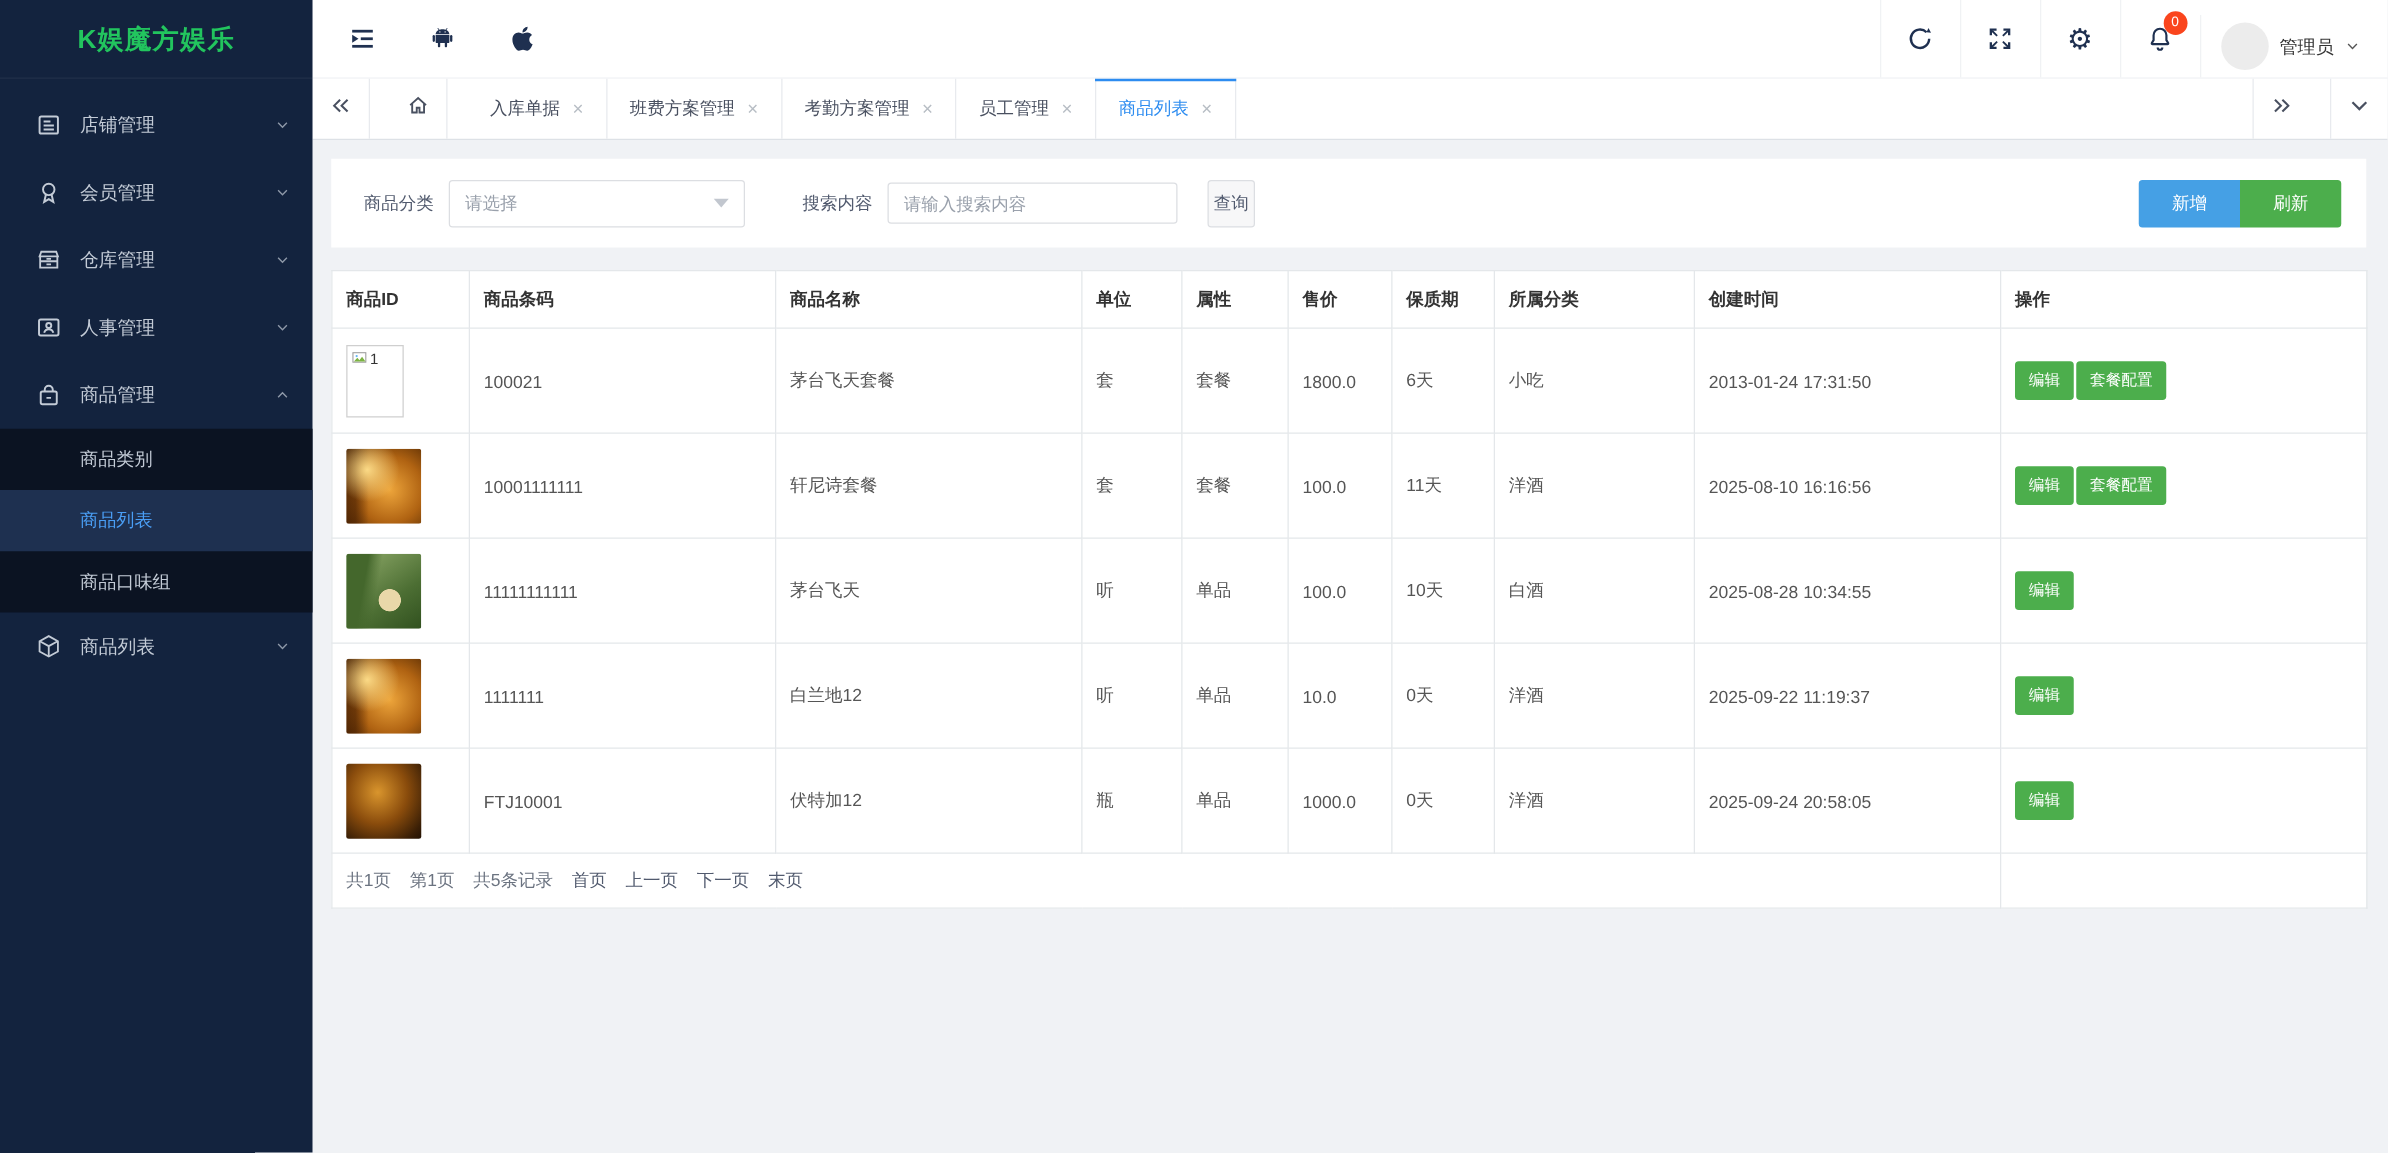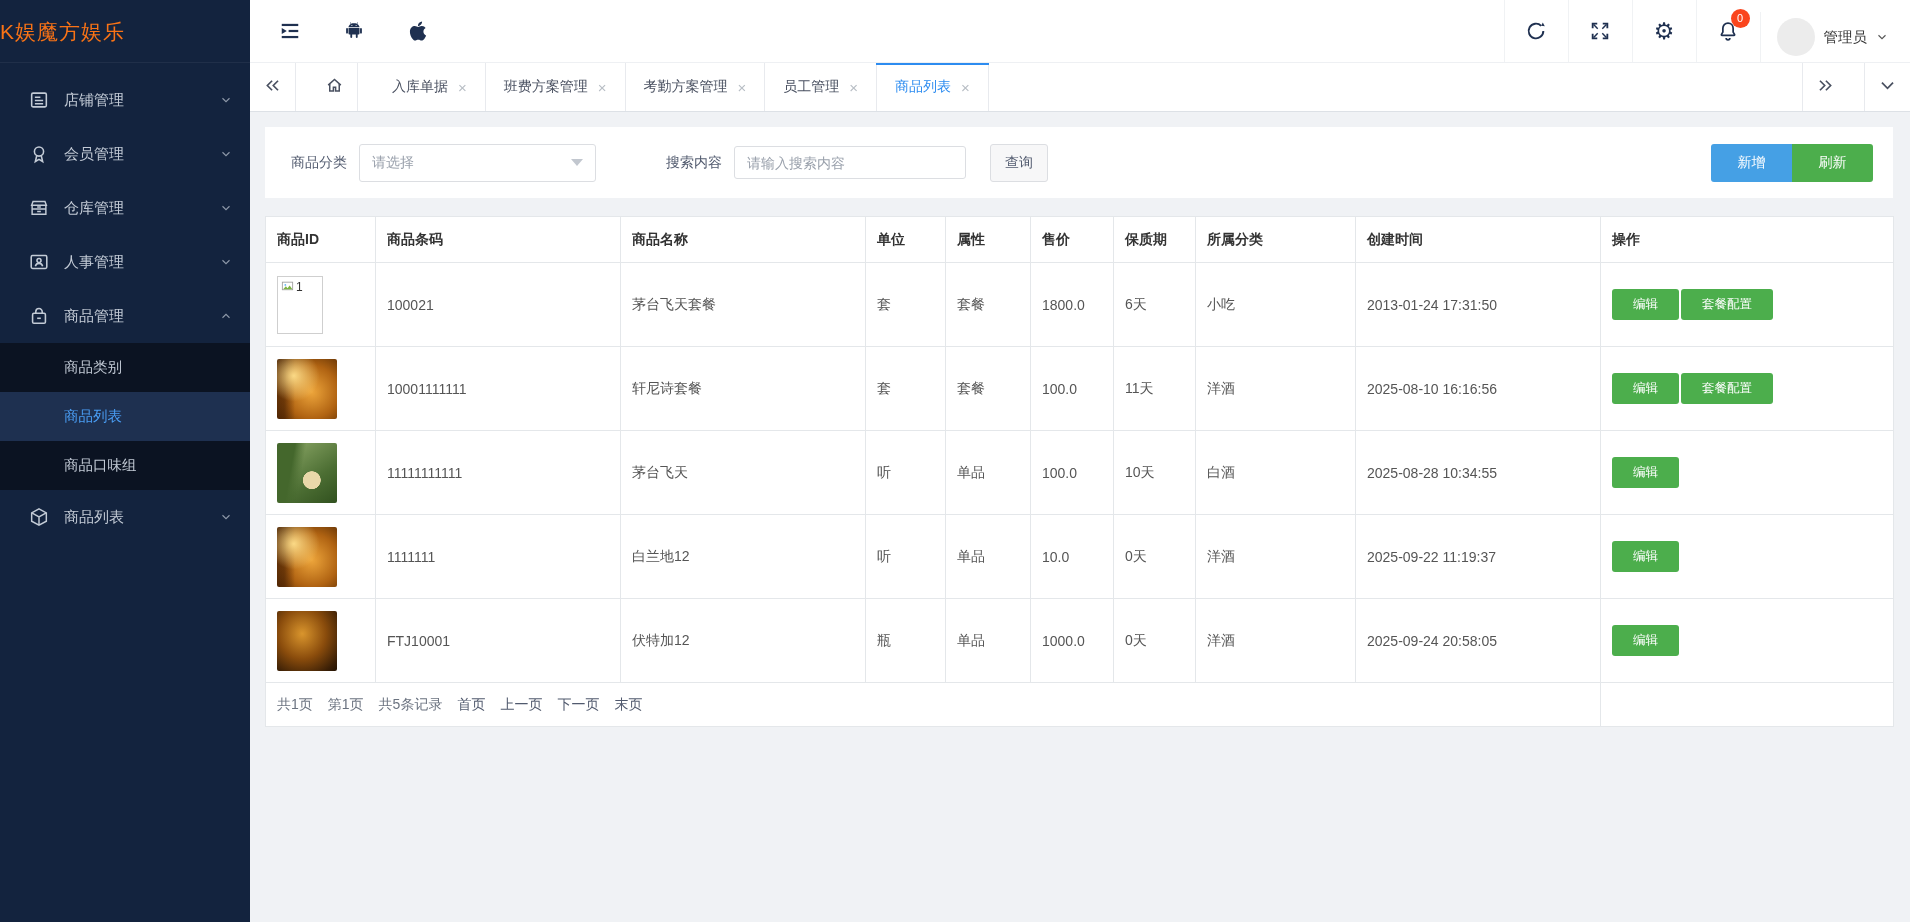--- a/index.html
+++ b/index.html
@@ -6,22 +6,22 @@
   html,body { width:1910px; height:922px; overflow:hidden;
     font-family:"Liberation Sans","DejaVu Sans",sans-serif; background:#f0f2f5; }
   :root{
     --accent:#2d8cf0; --btn-blue:#45a0e5; --btn-green:#4cae4c; --badge:#fa451d;
     --side-bg:#13233e; --side-sub:#0b1322; --side-active:#1e3050;
     --border:#e4e7ea;
   }
   
   .sidebar{ position:absolute; left:0; top:0; width:250px; height:922px;
     background:var(--side-bg); color:#c3cbd6; z-index:5;}
-  .logo{ height:63px; line-height:63px; color:#f97316;
-    font-size:21px; font-weight:normal; letter-spacing:1px;
+  .logo{ height:63px; line-height:63px; text-align:center; color:#22c55e;
+    font-size:21px; font-weight:bold; letter-spacing:1px;
     border-bottom:1px solid rgba(255,255,255,.06);}
   .side-nav{ padding-top:10px; }
   .side-item{ height:54px; display:flex; align-items:center; padding:0 18px 0 28px;
     font-size:15px; cursor:pointer; }
   .side-item .icon{ width:22px; height:22px; margin-right:14px; display:inline-flex; }
   .side-item .icon svg{ width:22px; height:22px; }
   .side-item .lbl{ flex:1; }
   .side-item .chev{ width:12px; height:12px; opacity:.7; display:inline-flex;}
   .side-sub{ background:var(--side-sub); }
   .side-sub .sub-item{ height:49px; display:flex; align-items:center;
@@ -62,30 +62,30 @@
     height:2px; background:var(--accent);}
   .tab-spacer{ flex:1; }
   .tab-right{ width:46px; border-right:none; border-left:1px solid #e8eaee;}
   
   .content{ padding:15px 17px 0 15px; }
   .filter-card{ background:#fff; height:71px; display:flex; align-items:center;
     padding:0 20px 0 26px; }
   .f-label{ font-size:14px; color:#515a6e; margin-right:12px;}
   .f-select{ width:237px; height:38px; border:1px solid #dcdee2; border-radius:3px;
     background:#fff; display:flex; align-items:center; padding:0 12px;
-    color:#9aa1ac; font-size:14px; cursor:pointer; margin-right:70px;}
+    color:#9aa1ac; font-size:14px; cursor:pointer; margin-right:46px;}
   .f-select .caret{ margin-left:auto; width:0; height:0; border-left:6px solid transparent;
     border-right:6px solid transparent; border-top:7px solid #c2c7cf;}
   .f-input{ width:232px; height:33px; border:1px solid #dcdee2; border-radius:3px;
     padding:0 12px; font-size:14px; color:#333; outline:none; margin-right:24px;
     font-family:inherit;}
   .f-input::placeholder{ color:#9aa1ac; }
   .btn{ height:38px; border:none; border-radius:3px; font-size:14px; cursor:pointer;
     font-family:inherit;}
-  .btn-query{ width:58px; background:#f7f7f8; border:1px solid #dcdee2; color:#515a6e;}
+  .btn-query{ width:38px; background:#f7f7f8; border:1px solid #dcdee2; color:#515a6e;}
   .f-spacer{ flex:1; }
   .btn-add{ width:81px; background:var(--btn-blue); color:#fff; border-radius:3px 0 0 3px;}
   .btn-refresh{ width:81px; background:var(--btn-green); color:#fff; border-radius:0 3px 3px 0;}
   .table-card{ background:#fff; margin-top:18px; }
   table{ width:100%; border-collapse:collapse; table-layout:fixed; }
   th,td{ border:1px solid var(--border); text-align:left; padding-left:11px;
     font-size:14px; overflow:hidden;}
   thead th{ height:46px; color:#333; font-weight:bold; }
   tbody td{ height:84px; color:#555; }
   tfoot td{ height:44px; }
@@ -96,21 +96,21 @@
       radial-gradient(circle at 58% 55%, #eda53b, #b06312 55%, #5f3004 95%);}
   .thumb.green-bottle-mascot{
     background: radial-gradient(circle at 58% 62%, #e9d8a9 0 17%, rgba(233,216,169,0) 18%),
       linear-gradient(100deg, #44672c 0 26%, rgba(68,103,44,0) 42%),
       linear-gradient(145deg, #92ad6c, #4c6e33 62%, #31511f);}
   .thumb.dark-whisky{
     background: radial-gradient(ellipse at 42% 38%, #d9952d, #8a4c0c 48%, #3a1f06 85%, #231203);}
   .thumb-broken{ width:46px; height:58px; border:1px solid #cfcfcf; background:#fff;
     display:flex; align-items:flex-start; gap:2px; padding:3px; }
   .thumb-broken .alt{ font-size:12px; color:#333; }
-  .act-btn{ height:31px; padding:0 21px; background:var(--btn-green); color:#fff;
+  .act-btn{ height:31px; padding:0 11px; background:var(--btn-green); color:#fff;
     border:none; border-radius:3px; font-size:12.5px; cursor:pointer; font-family:inherit;}
   .act-wrap{ display:flex; gap:2px; }
   .pager{ display:flex; align-items:center; gap:15px; font-size:14px; color:#515a6e;}
   .pager .stat{ color:#6b7380; }
   .pager .pg-link{ cursor:pointer; }
 </style>
 </head>
 <body>
 
 <aside class="sidebar">

